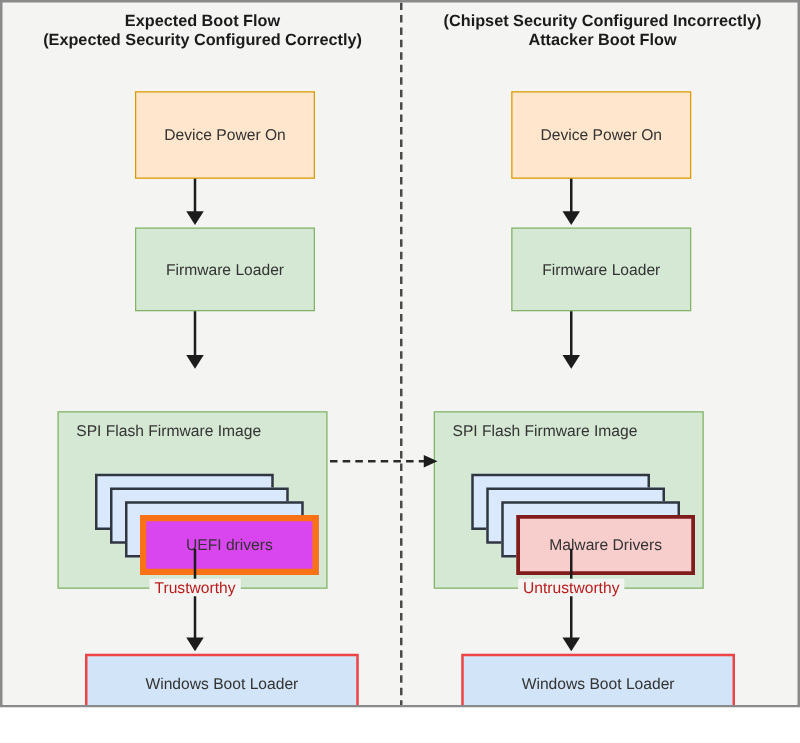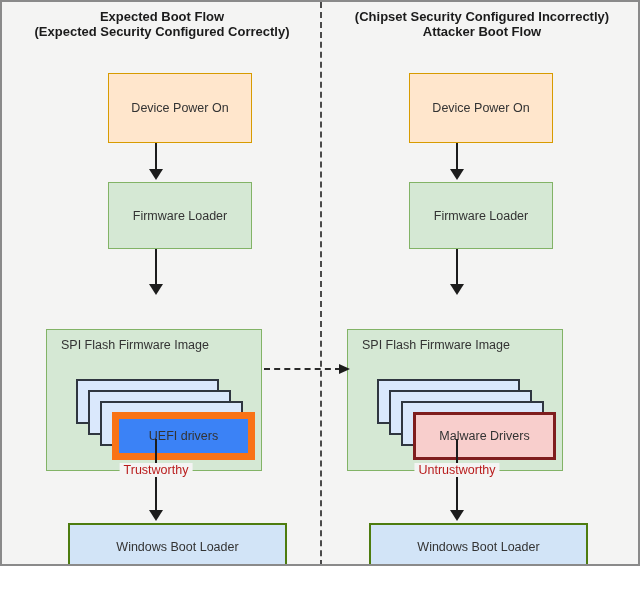--- a/index.html
+++ b/index.html
@@ -21,23 +21,23 @@
   }
   .power{left:83px; top:71px; width:144px; height:70px; background:#ffe6cc; border:1.5px solid #d79b00;}
   .firmware{left:83px; top:180px; width:144px; height:67px; background:#d5e8d4; border:1.5px solid #82b366;}
   .spi{left:44px; top:295px; width:216px; height:142px; box-sizing:border-box; position:absolute;
        background:#d5e8d4; border:1.5px solid #82b366;margin-top:32px;}
   .spi-label{position:absolute; top:8px; left:14px; font-size:12.5px; color:#333;}
   .card{position:absolute; width:143px; height:45px; box-sizing:border-box; background:#dae8fc; border:2px solid #2f3640;}
   .card1{left:29px; top:49px;} .card2{left:41px; top:60px;} .card3{left:53px; top:71px;}
   .frontcard{position:absolute; left:65px; top:82px; width:143px; height:48px; box-sizing:border-box;
        display:flex; align-items:center; justify-content:center; font-size:12.5px; color:#333;}
-  .front-uefi{background:#3b82f6; border:7px solid #f97316;}
+  .front-uefi{background:#d946ef; border:5px solid #f97316;}
   .front-malware{background:#f8cecc; border:3px solid #7f1d1d;}
-  .bootloader{left:43px; top:521px; width:219px; height:47px; background:#d2e4f7; border:2px solid #4d7c0f;}
+  .bootloader{left:43px; top:521px; width:219px; height:47px; background:#d2e4f7; border:2px solid #ef4444;}
 
   .vline{position:absolute; left:153px; width:2px; background:#1c1c1c;}
   .vl1{top:141px; height:29px;} .vl2{top:247px; height:38px;} .vl3{top:437px; height:74px;}
   .ahead-down{position:absolute; left:147px; width:0; height:0;
       border-left:7px solid transparent; border-right:7px solid transparent; border-top:11px solid #1c1c1c;}
   .ah1{top:167px;} .ah2{top:282px;} .ah3{top:508px;}
   .trust{position:absolute; left:154px; top:461px; transform:translateX(-50%);
       background:#f4f4f3; padding:0 4px; font-size:12.5px; color:#b91c1c; white-space:nowrap;}
 
   .harrow-line{position:absolute; left:262px; top:366px; width:77px; height:0; border-top:2px dashed #2a2a2a;}

